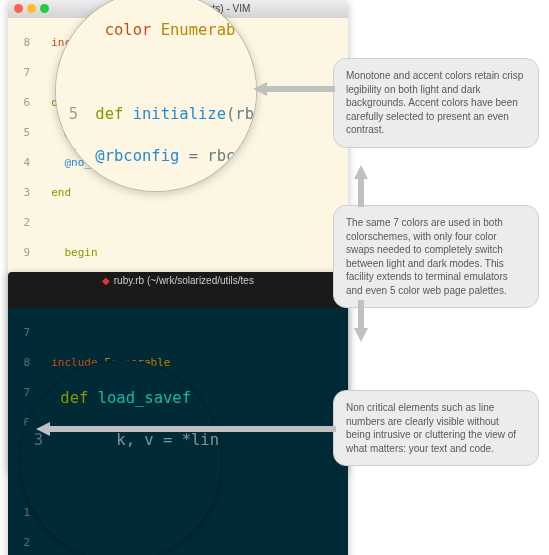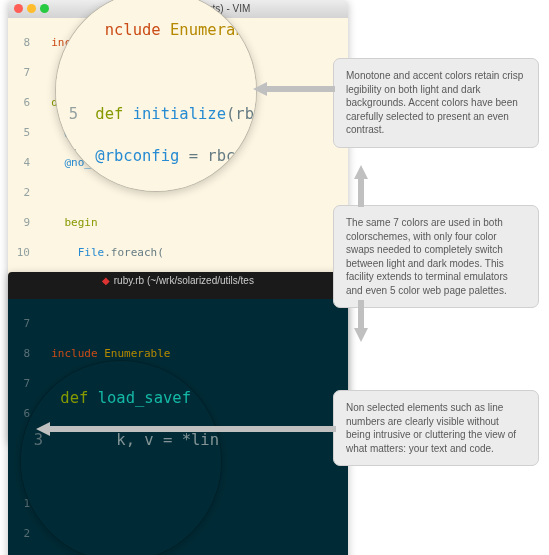--- a/index.html
+++ b/index.html
@@ -48,29 +48,29 @@
 .light .str { color:#2aa198; }
 
 .dark { background:#002b36; color:#839496; }
 .dark .ln { color:#586e75; display:inline-block; width:22px; text-align:right; padding-right:8px;}
 .dark .kw { color:#859900; }
 .dark .fn { color:#14b8a6; }
 .dark .iv { color:#268bd2; }
 .dark .inc { color:#cb4b16; }
 .dark .cls { color:#b58900; }
 .dark .comment { color:#586e75; }
-.tabbar { background:#1a1a1a; height:27px; font-size:10px; color:#ccc; line-height:18px; text-align:center; }
+.tabbar { background:#1a1a1a; height:36px; font-size:10px; color:#ccc; line-height:18px; text-align:center; }
 .tabbar .ricon { color:#d33; margin-right:4px; }
 
 
 .callout {
   position: absolute;
   background: #ececec;
   border: 1px solid #d0d0d0;
-  border-radius: 7px;
+  border-radius: 13px;
   font-size: 10px;
   color: #595959;
   line-height: 1.35;
   padding: 10px 12px;
   width: 180px;
   text-align: left;
 }
 
 .mag {
   position: absolute;
@@ -99,20 +99,21 @@
       <div class="dot green"></div>
     </div>
     <span>(~/wrk/solarized/utils/tests) - VIM</span>
   </div>
   <div class="editor light">
 <div><span class="ln">8</span>  <span class="inc">include</span> <span class="cls">Enumerable</span></div>
 <div><span class="ln">7</span></div>
 <div><span class="ln">6</span>  <span class="kw">def</span> <span class="fn">initialize</span><span>(rbconfig)</span></div>
 <div><span class="ln">5</span>    <span class="iv">@rbconfig</span><span> = rbconfig</span></div>
 <div><span class="ln">4</span>    <span class="iv">@no_harm</span><span>  = </span><span class="val">false</span></div>
+<div><span class="ln">3</span>  <span class="kw">end</span></div>
 <div><span class="ln">2</span></div>
 <div><span class="ln">9</span>    <span class="kw">begin</span></div>
 <div><span class="ln">10</span>      <span class="fn">File</span><span>.foreach(</span></div>
 <div><span class="ln">11</span>        <span>k, v = </span></div>
 <div><span class="ln">12</span>        <span>self[k] = v.s</span></div>
 <div><span class="ln">13</span>      <span class="kw">end</span></div>
 <div><span class="ln">14</span>    <span class="kw">rescue</span><span class="cls"> Errno::ENOENT</span></div>
 <div><span class="ln">15</span>      <span>setup_rb_error </span><span class="iv">$!</span><span>.message + </span><span class="str">"\n#{File.basename($0)} config first"</span></div>
   </div>
 </div>
@@ -133,21 +134,21 @@
 <div><span class="ln">3</span>        <span>k, v = *line.s</span><span class="comment"> |line|</span></div>
 
 
 
 
   </div>
 </div>
 
 <div class="mag light" style="left:55px; top:-10px; width:200px; height:200px;">
   <div class="editor light" style="padding-top:8px;">
-<div><span class="ln"></span>  <span class="inc">nclude</span><span class="cls"> Enumerab</span></div>
+<div><span class="ln"></span>  <span class="inc">color</span><span class="cls"> Enumerab</span></div>
 <div> </div>
 <div><span class="ln">5</span> <span class="kw">def</span><span class="fn"> initialize</span><span>(rbc</span></div>
 <div><span class="ln">4</span> <span class="iv">@rbconfig</span><span> = rbc</span></div>
 <div><span class="ln">3</span> <span class="iv">@no_harm</span><span>  = </span><span class="val">false</span></div>
 
 
 
   </div>
 </div>
 
@@ -162,21 +163,21 @@
   </div>
 </div>
 
 <div class="callout" style="left:333px; top:58px;">
   <span>Monotone and accent colors retain crisp legibility on both light and dark backgrounds. Accent colors have been carefully selected to present an even contrast.</span>
 </div>
 <div class="callout" style="left:333px; top:205px;">
   <span>The same 7 colors are used in both colorschemes, with only four color swaps needed to completely switch between light and dark modes. This facility extends to terminal emulators and even 5 color web page palettes.</span>
 </div>
 <div class="callout" style="left:333px; top:390px;">
-  <span>Non selected elements such as line numbers are clearly visible without being intrusive or cluttering the view of what matters: your text and code.</span>
+  <span>Non critical elements such as line numbers are clearly visible without being intrusive or cluttering the view of what matters: your text and code.</span>
 </div>
 
 <div class="arrow" style="left:253px; top:80px;">
 <svg width="82" height="18">
       <polygon points="0,9 14,2 14,6 82,6 82,12 14,12 14,16" fill="#c0c0c0"></polygon>
     </svg>
 </div>
 <div class="arrow" style="left:352px; top:165px;">
 <svg width="18" height="42">
       <polygon points="9,0 16,14 12,14 12,42 6,42 6,14 2,14" fill="#c0c0c0"></polygon>

